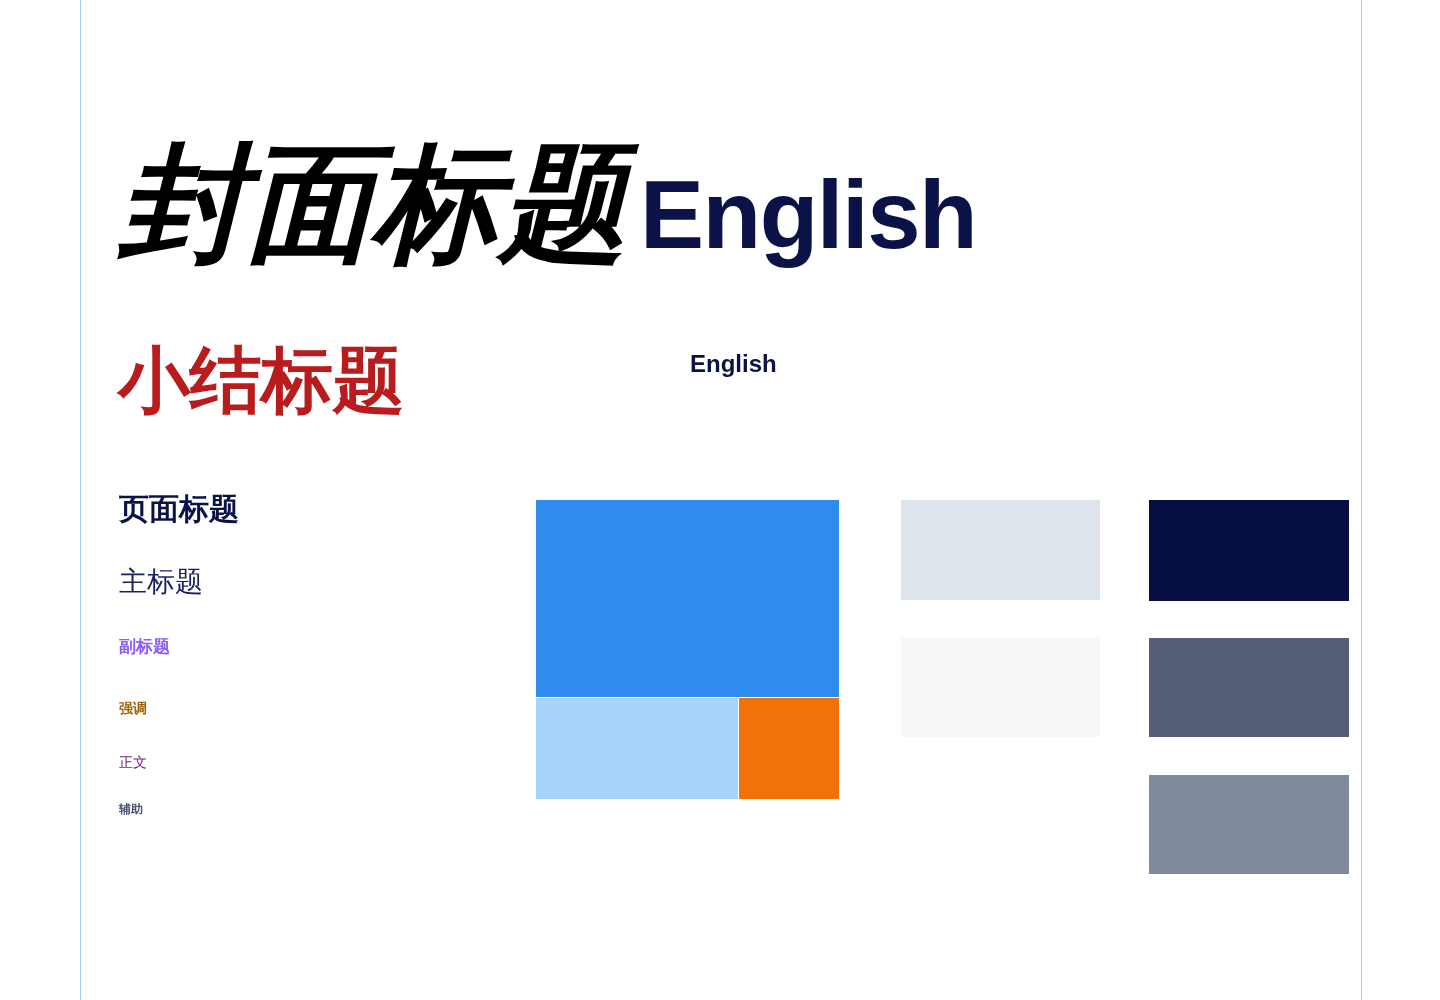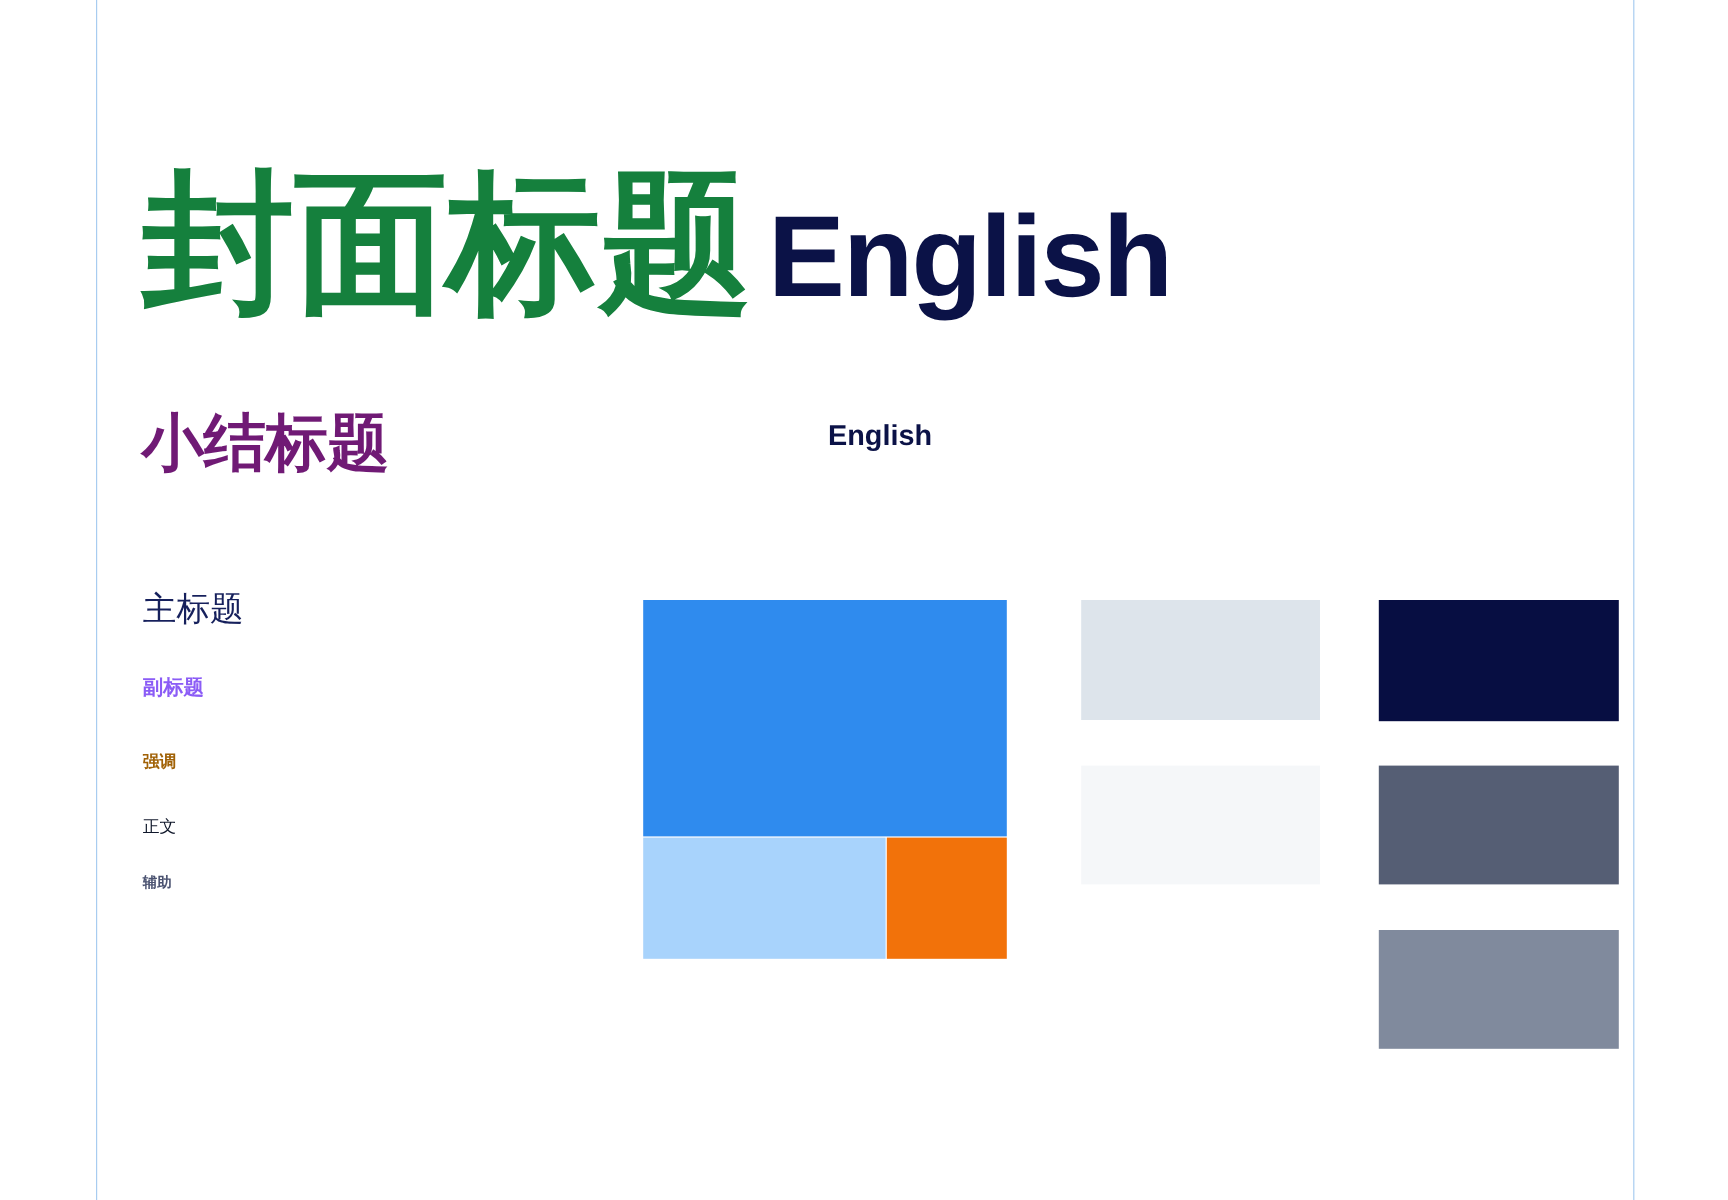--- a/index.html
+++ b/index.html
@@ -40,41 +40,42 @@
     display: flex;
     align-items: baseline;
     white-space: nowrap;
     color: #0b1247;
   }
   .cover-title .zh {
     font-size: 128px;
     font-weight: 700;
     letter-spacing: -1px;
     line-height: 1;
-    color: #15803d;
+    color: #000000;
+    font-style: italic;
   }
   .cover-title .en {
     font-size: 96px;
     font-weight: 700;
     line-height: 1;
     margin-left: 14px;
     letter-spacing: -1.5px;
     color: #0b1247;
   }
 
   
   .section-title {
     position: absolute;
     left: 118px;
     top: 344px;
-    font-size: 52px;
+    font-size: 72px;
     font-weight: 700;
     line-height: 1;
     letter-spacing: -0.5px;
-    color: #701a75;
+    color: #b91c1c;
     white-space: nowrap;
   }
   .section-title-en {
     position: absolute;
     left: 690px;
     top: 352px;
     font-size: 24px;
     font-weight: 700;
     line-height: 1;
     color: #0b1247;
@@ -86,21 +87,21 @@
     position: absolute;
     left: 119px;
     top: 494px;
     width: 330px;
   }
   .type-row { white-space: nowrap; line-height: 1; }
   .type-row.page-title { font-size: 30px; font-weight: 700; color: #0b1247; margin-bottom: 44px; }
   .type-row.main-title { font-size: 28px; font-weight: 400; color: #16205c; margin-bottom: 42px; }
   .type-row.sub-title  { font-size: 17px; font-weight: 700; color: #8b5cf6; margin-bottom: 46px; }
   .type-row.emphasis   { font-size: 14px; font-weight: 700; color: #a16207; margin-bottom: 40px; }
-  .type-row.body       { font-size: 14px; font-weight: 400; color: #0f172a; margin-bottom: 34px; }
+  .type-row.body       { font-size: 14px; font-weight: 400; color: #701a75; margin-bottom: 34px; }
   .type-row.caption    { font-size: 12px; font-weight: 700; color: #4a5270; }
 
   
   .swatch { position: absolute; }
 
   .sw-primary     { left: 536px; top: 500px;  width: 303px; height: 197px; }
   .sw-primary-lt  { left: 536px; top: 698px;  width: 202px; height: 101px; }
   .sw-accent      { left: 739px; top: 698px;  width: 100px; height: 101px; }
 
   .sw-neutral-1   { left: 901px; top: 500px;  width: 199px; height: 100px; }
@@ -120,20 +121,21 @@
 
   <div class="cover-title">
     <span class="zh">封面标题</span>
     <span class="en">English</span>
   </div>
 
   <div class="section-title">小结标题</div>
   <div class="section-title-en">English</div>
 
   <div class="type-scale">
+    <div class="type-row page-title">页面标题</div>
     <div class="type-row main-title">主标题</div>
     <div class="type-row sub-title">副标题</div>
     <div class="type-row emphasis">强调</div>
     <div class="type-row body">正文</div>
     <div class="type-row caption">辅助</div>
   </div>
 
   <div class="swatch sw-primary" style="background-color: rgb(47, 139, 238);"></div>
   <div class="swatch sw-primary-lt" style="background-color: rgb(168, 211, 252);"></div>
   <div class="swatch sw-accent" style="background-color: rgb(242, 114, 10);"></div>

